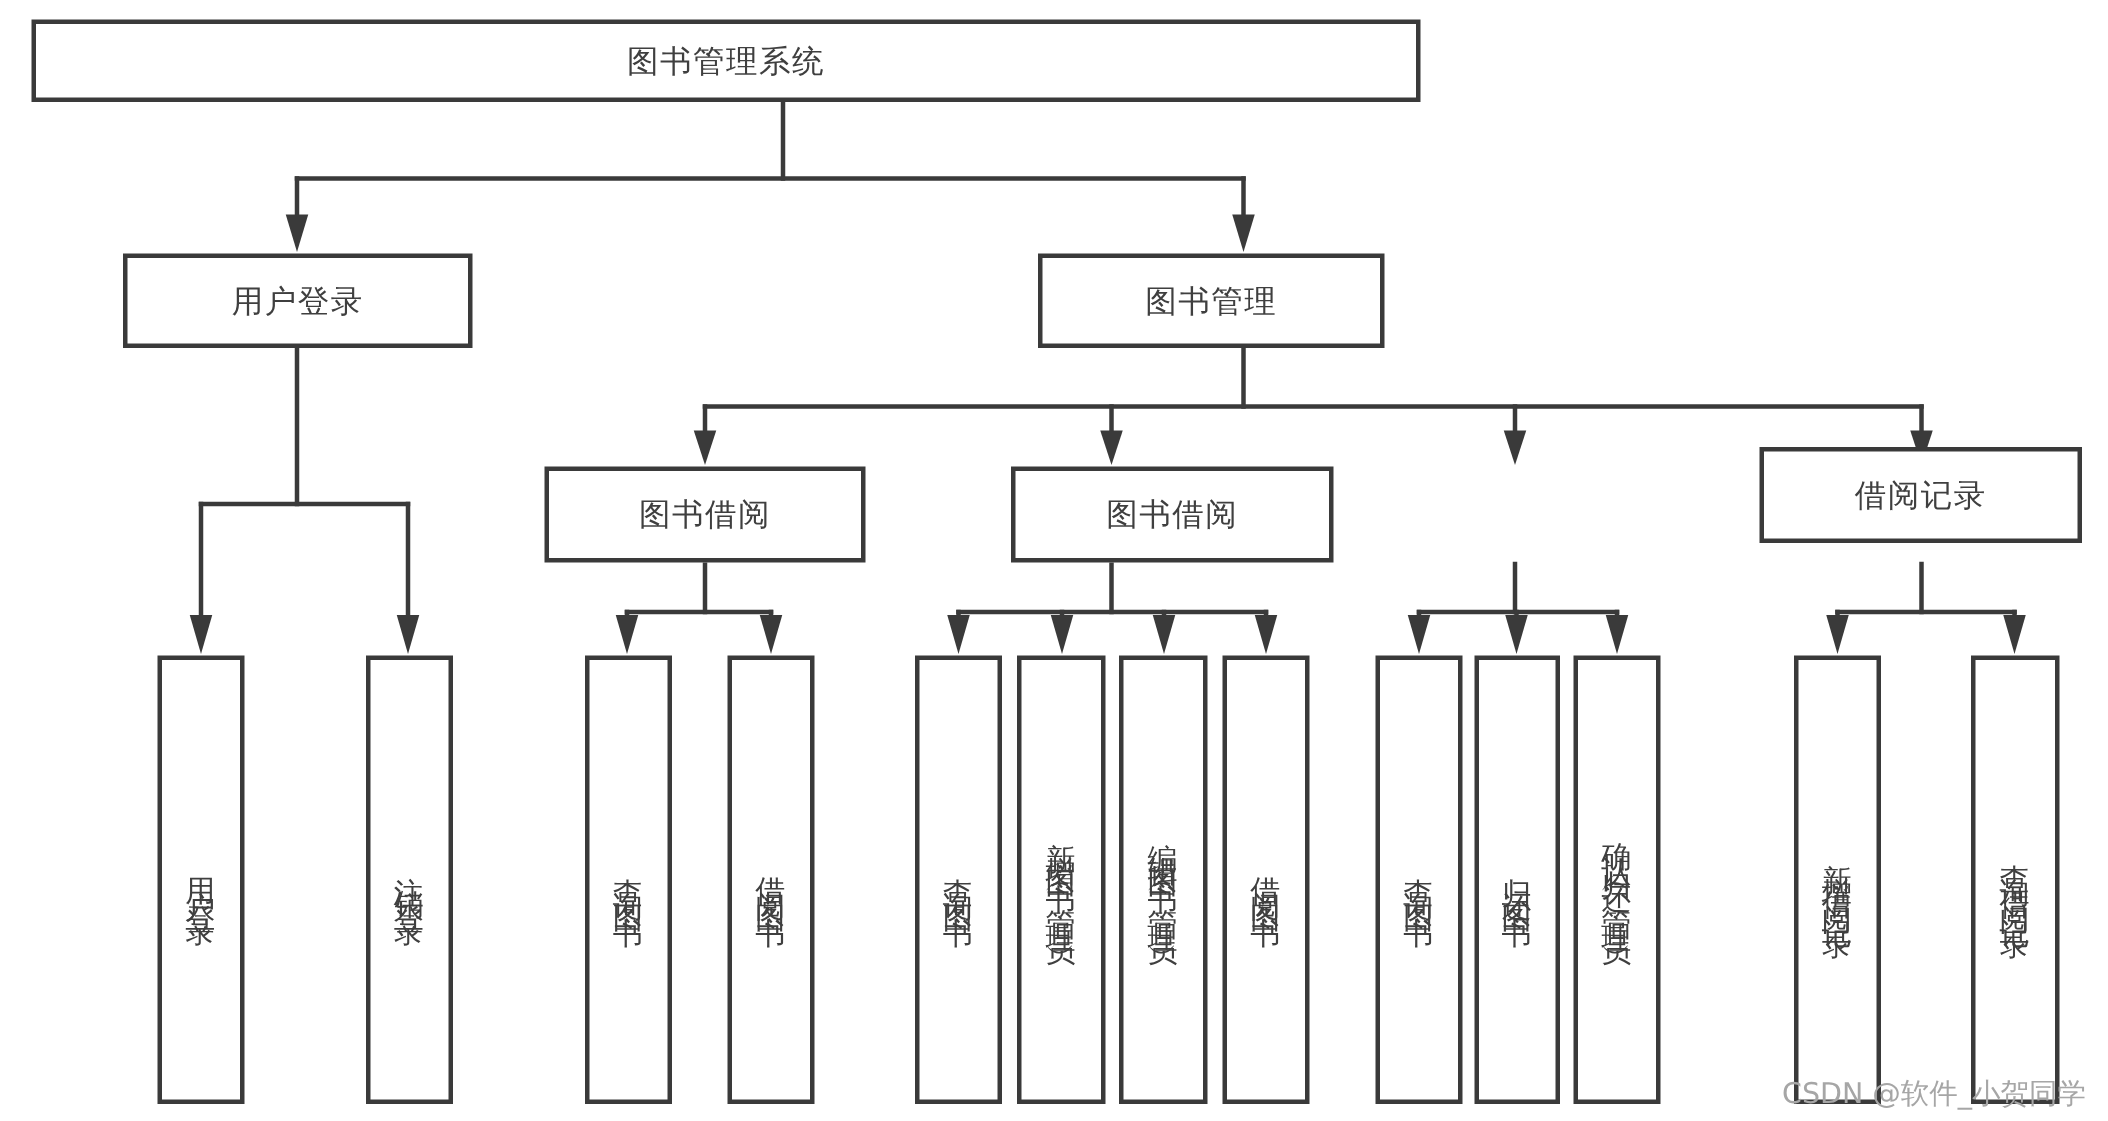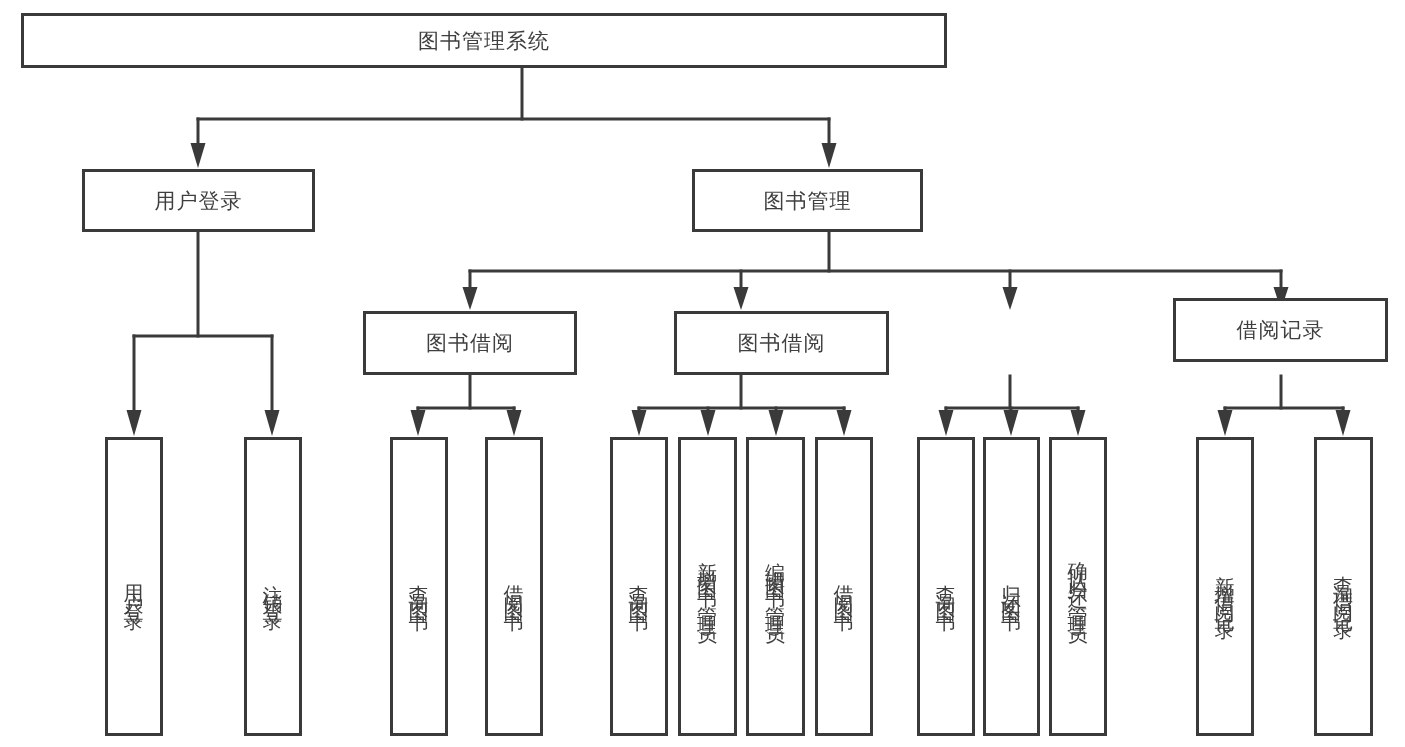--- a/index.html
+++ b/index.html
@@ -175,14 +175,15 @@
     <span class="vtext">确认归还（管理员）</span>
   </div>
 
   <div class="box leaf" style="left:1196px;top:437px;width:58px;height:299px;">
     <span class="vtext">新增借阅记录</span>
   </div>
   <div class="box leaf" style="left:1314px;top:437px;width:59px;height:299px;">
     <span class="vtext">查询借阅记录</span>
   </div>
 
+  <div class="watermark" style="left:1188px;top:716px;">CSDN @软件_小贺同学</div>
 
 </div>
 
 </body></html>

